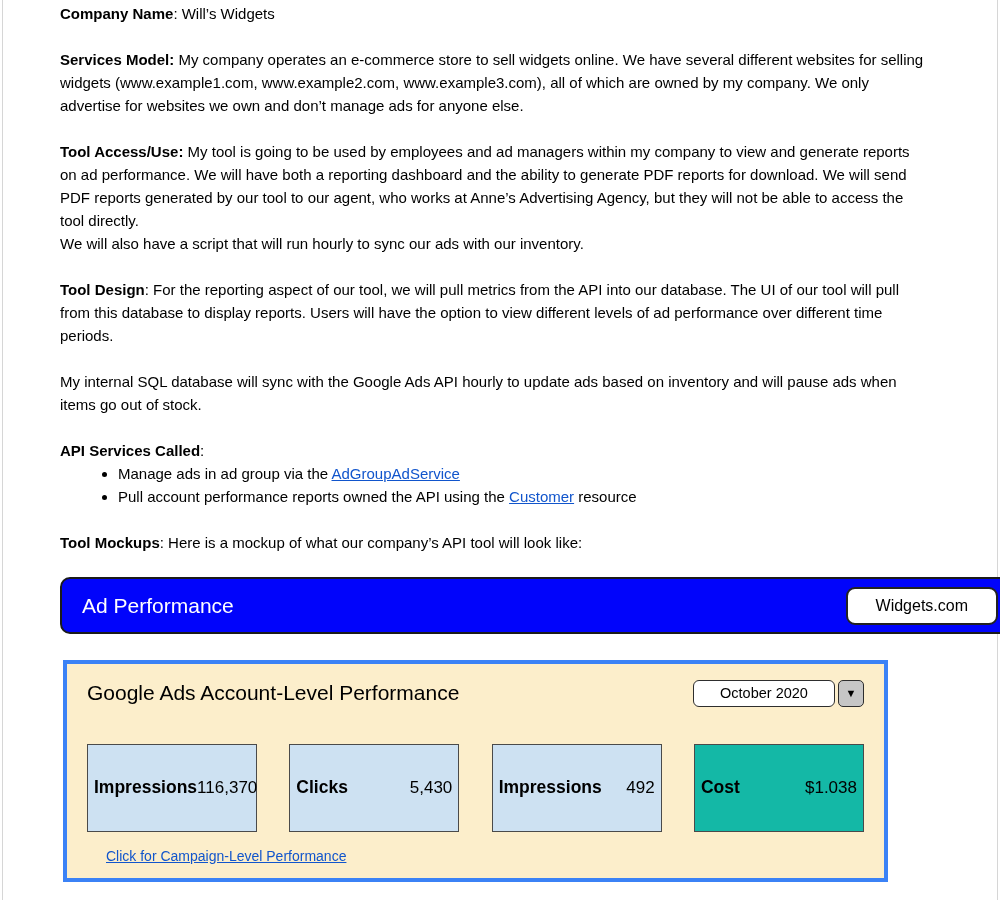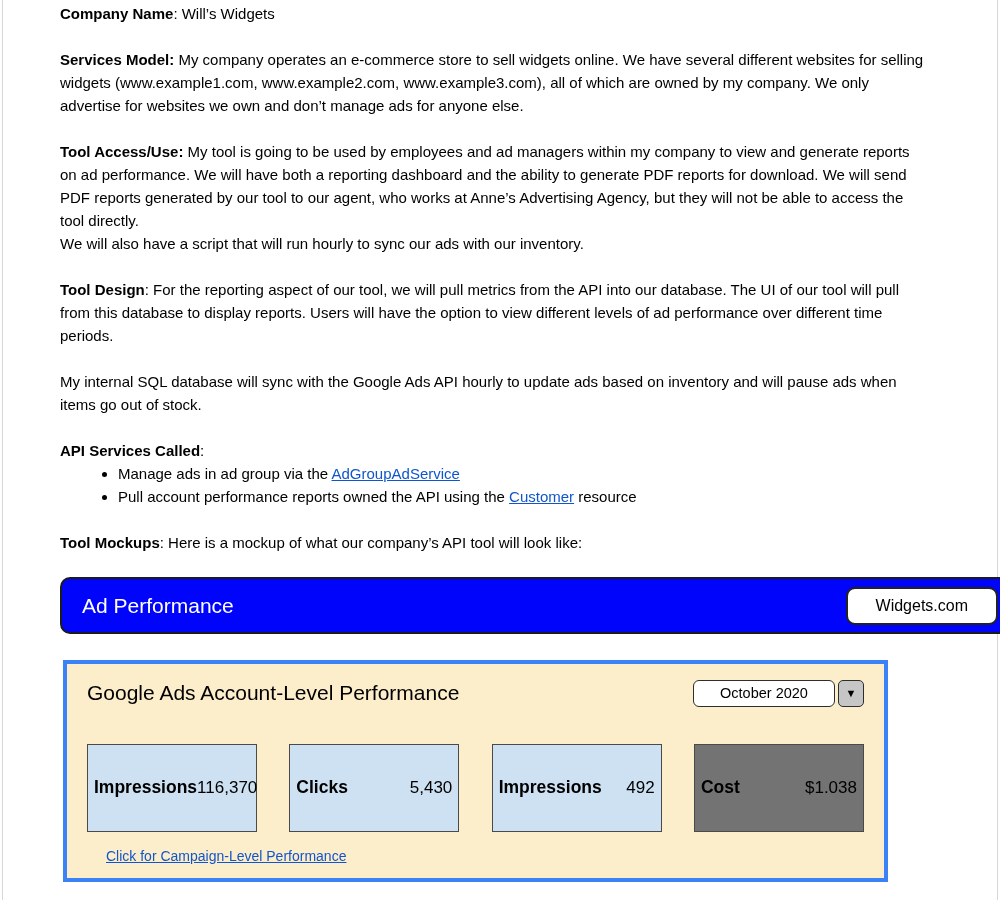--- a/index.html
+++ b/index.html
@@ -127,21 +127,21 @@
         <span class="card-value">116,370</span>
       </div>
       <div class="card" style="background: rgb(205, 225, 242);">
         <span class="card-label">Clicks</span>
         <span class="card-value">5,430</span>
       </div>
       <div class="card" style="background: rgb(205, 225, 242);">
         <span class="card-label">Impressions</span>
         <span class="card-value">492</span>
       </div>
-      <div class="card" style="background: #737373;">
+      <div class="card" style="background: #14b8a6;">
         <span class="card-label">Cost</span>
         <span class="card-value">$1.038</span>
       </div>
     </div>
 
     <div class="panel-link-row">
       <a class="doclink panel-link">Click for Campaign-Level Performance</a>
     </div>
   </div>
 

